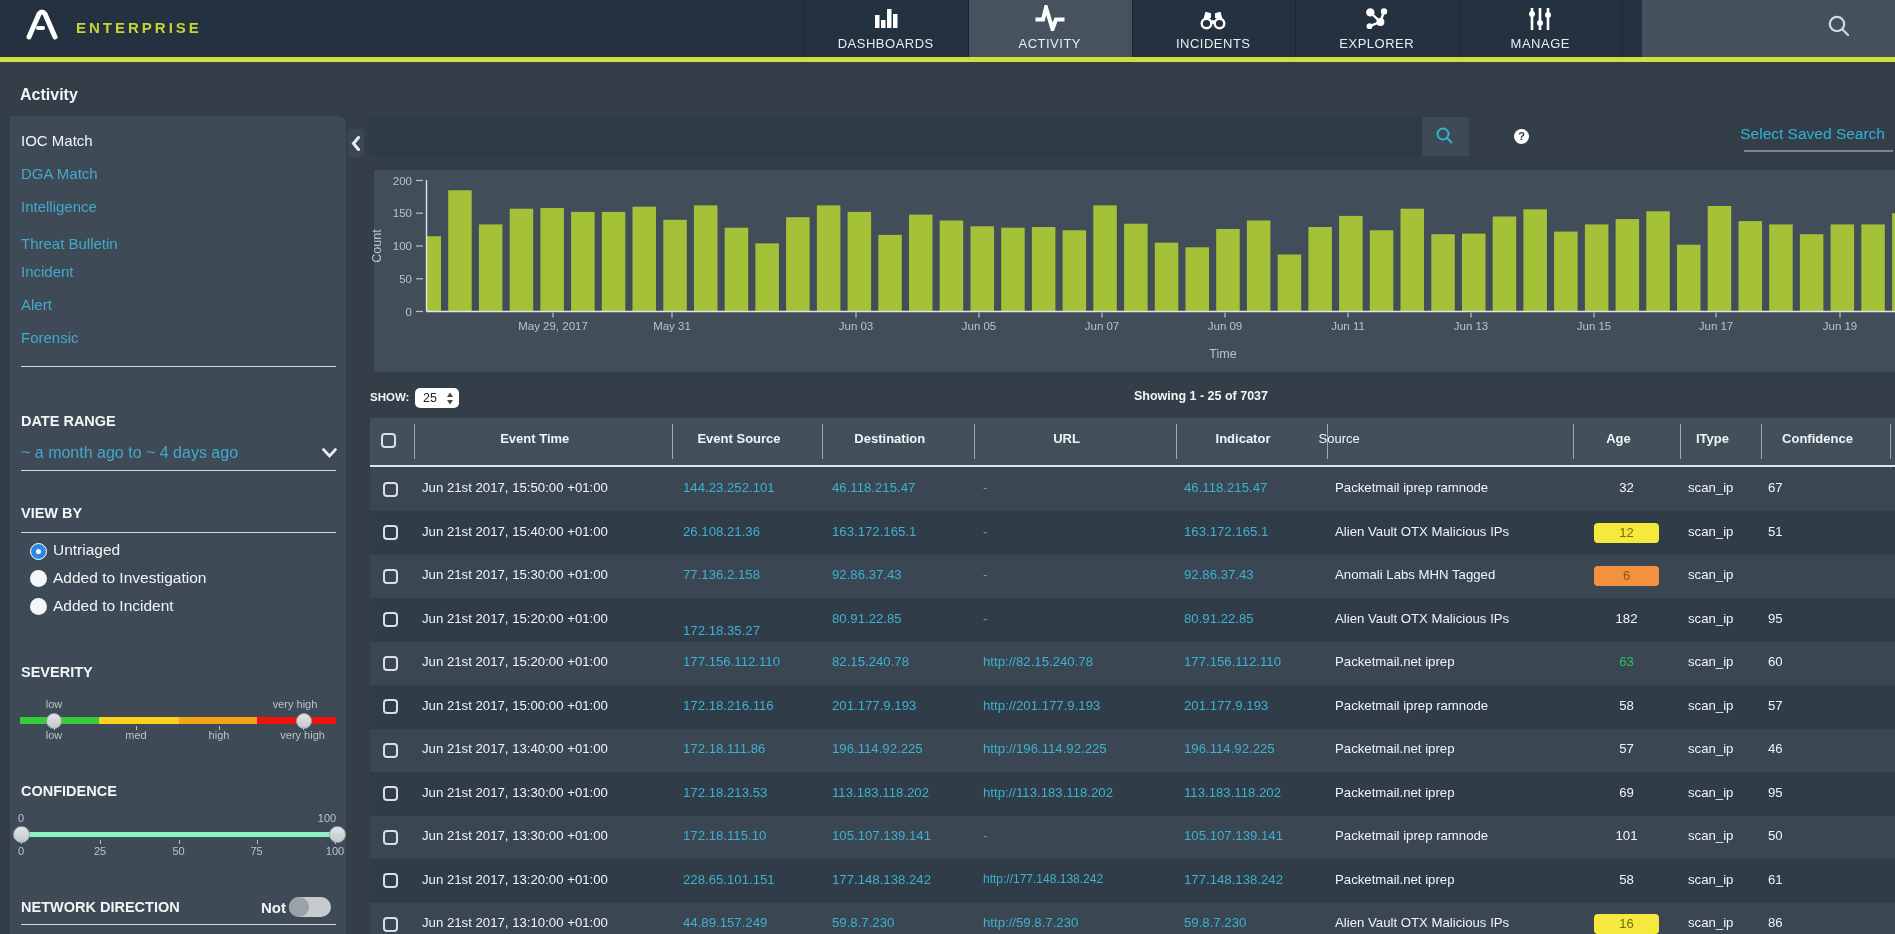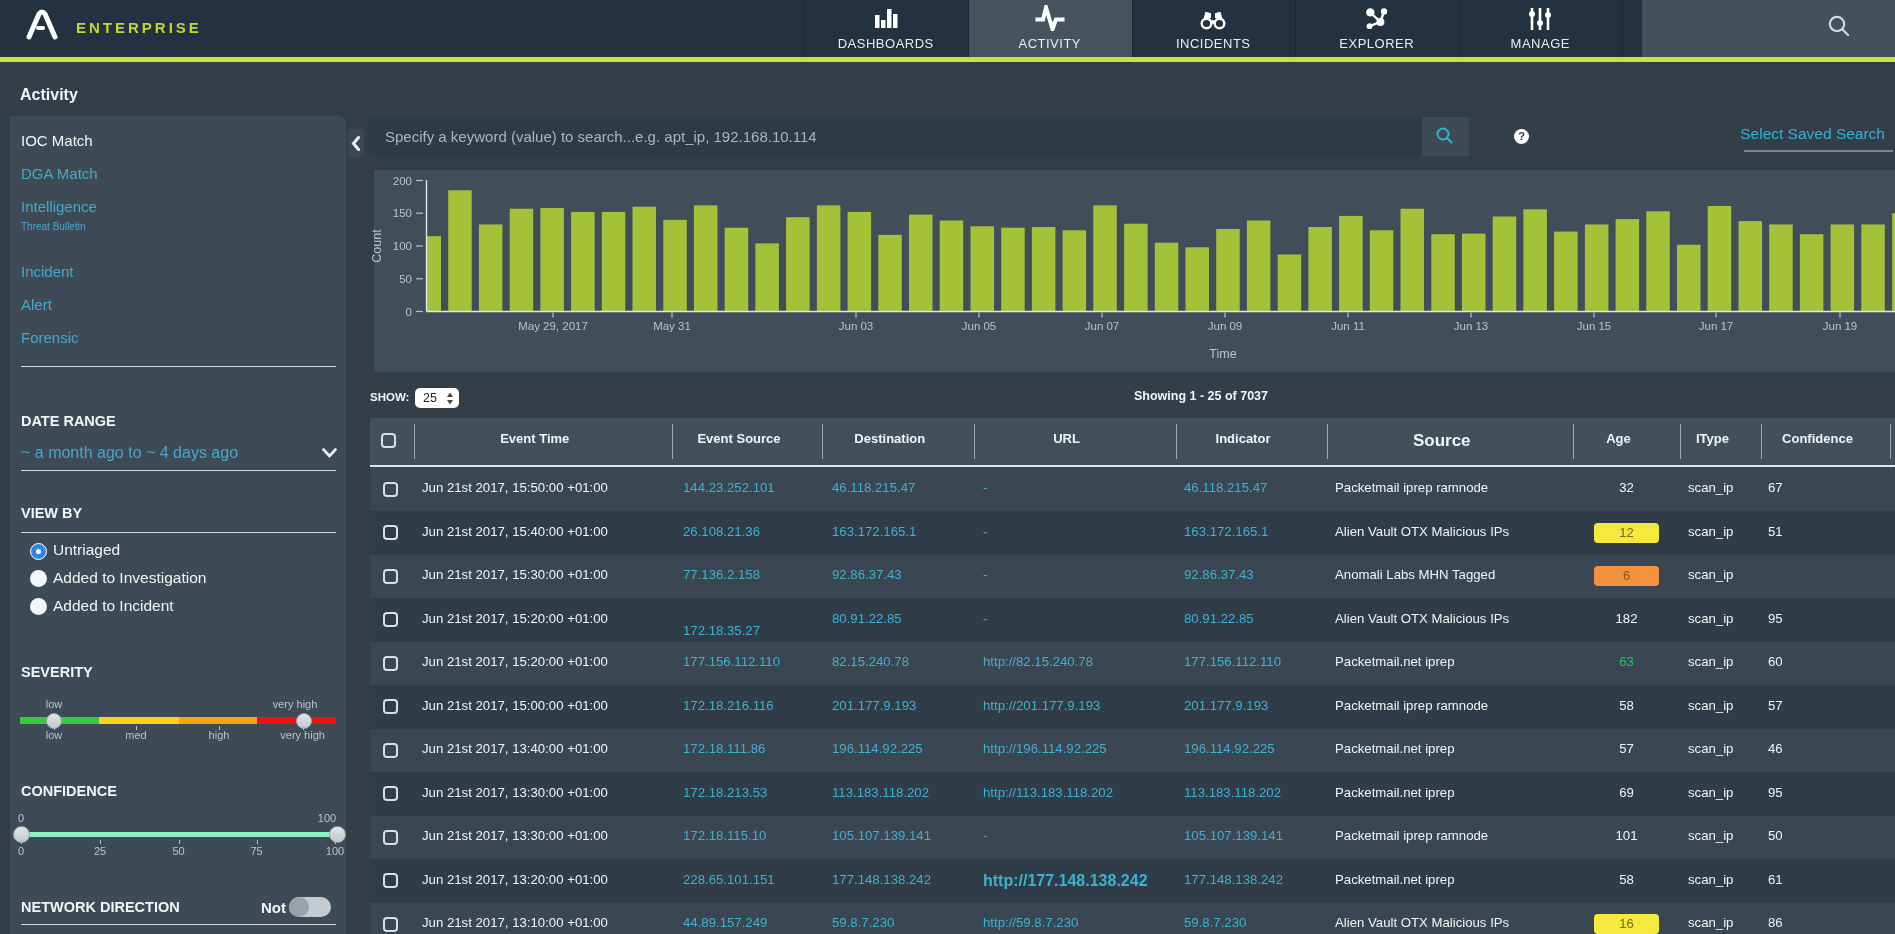--- a/index.html
+++ b/index.html
@@ -1,20 +1,19 @@
 <!DOCTYPE html>
 <html><head><meta charset="utf-8"><style>
 *{margin:0;padding:0;box-sizing:content-box;-webkit-font-smoothing:antialiased;}
 body{font-family:"Liberation Sans",sans-serif;}
 #app{position:relative;width:1895px;height:934px;background:#333e49;overflow:hidden;}
 </style></head><body>
 <div id="app">
 <div style="position:absolute;left:20px;top:86px;font-size:16px;font-weight:bold;color:#f2f5f6;">Activity</div>
 <div style="position:absolute;left:369px;top:117px;width:1053px;height:39px;background:#2d3b46;"></div>
-<div style="position:absolute;left:385px;top:128px;font-size:15px;color:#aab6be;">Specify a keyword (value) to search...e.g. apt_ip, 192.168.10.114</div>
 <div style="position:absolute;left:1422px;top:117px;width:47px;height:39px;background:#3e4b56;"></div>
 <svg style="position:absolute;left:1435px;top:126px;" width="20" height="20" viewBox="0 0 20 20">
 <circle cx="8" cy="8" r="5.5" stroke="#2fb6cf" stroke-width="2" fill="none"></circle>
 <line x1="12" y1="12" x2="16.5" y2="16.5" stroke="#2fb6cf" stroke-width="2" stroke-linecap="round"></line>
     </svg>
 <div style="position:absolute;left:1514px;top:129px;width:15px;height:15px;border-radius:50%;background:#fff;"></div>
 <div style="position:absolute;left:1514px;top:129px;width:15px;height:15px;text-align:center;font-size:11px;font-weight:bold;color:#2d3b46;line-height:15px;">?</div>
 <div style="position:absolute;right:10px;top:125px;font-size:15.5px;color:#30b4d8;white-space:nowrap;">Select Saved Search</div>
 <div style="position:absolute;left:1744px;top:150px;width:149px;height:1.5px;background:#78858f;"></div>
 <div style="position:absolute;left:374px;top:170px;width:1521px;height:202px;background:#414e59;"></div>
@@ -111,21 +110,21 @@
 <svg style="position:absolute;left:446px;top:392px;" width="8" height="13" viewBox="0 0 8 13">
 <path d="M4 0.5 L7 5 L1 5 Z" fill="#444"></path>
       <path d="M4 12.5 L7 8 L1 8 Z" fill="#444"></path>
     </svg>
 <div style="position:absolute;left:1101px;top:389px;width:200px;text-align:center;font-size:12.5px;font-weight:bold;color:#f2f5f6;">Showing 1 - 25 of 7037</div>
 <div style="position:absolute;left:10px;top:116px;width:336px;height:818px;background:#3e4a55;border-radius:0 8px 0 0;"></div>
 <div style="position:absolute;left:347.5px;top:128.5px;width:16.5px;height:28.5px;background:#3b4753;border-radius:3px;"></div>
 <div style="position:absolute;left:21px;top:131.5px;font-size:15px;color:#f2f5f6;">IOC Match</div>
 <div style="position:absolute;left:21px;top:165.3px;font-size:15px;color:#45a8cc;">DGA Match</div>
 <div style="position:absolute;left:21px;top:198.3px;font-size:15px;color:#45a8cc;">Intelligence</div>
-<div style="position:absolute;left:21px;top:221px;font-size:10px;color:#45a8cc;text-align:center;">Threat Bulletin</div>
+<div style="position:absolute;left:21px;top:235px;font-size:15px;color:#45a8cc;text-align:center;">Threat Bulletin</div>
 <div style="position:absolute;left:21px;top:262.8px;font-size:15px;color:#45a8cc;">Incident</div>
 <div style="position:absolute;left:21px;top:296.1px;font-size:15px;color:#45a8cc;">Alert</div>
 <div style="position:absolute;left:21px;top:328.6px;font-size:15px;color:#45a8cc;">Forensic</div>
 <div style="position:absolute;left:21px;top:366.0px;width:315px;height:1px;background:rgba(255,255,255,.8);"></div>
 <div style="position:absolute;left:21px;top:413px;font-size:14.5px;font-weight:bold;color:#f2f5f6;">DATE RANGE</div>
 <div style="position:absolute;left:21px;top:444px;font-size:16px;color:#45a8cc;">~ a month ago to ~ 4 days ago</div>
 <svg style="position:absolute;left:322px;top:448px;" width="15" height="10" viewBox="0 0 15 10">
       <polyline points="1.5,1.5 7.5,8 13.5,1.5" stroke="#e8eef2" stroke-width="2.6" fill="none" stroke-linecap="round"></polyline>
     </svg>
 <div style="position:absolute;left:21px;top:470.0px;width:315px;height:1px;background:rgba(255,255,255,.8);"></div>
@@ -188,21 +187,21 @@
 <div style="position:absolute;left:1326.5px;top:424px;width:1px;height:35px;background:rgba(235,241,245,.55);"></div>
 <div style="position:absolute;left:1573.0px;top:424px;width:1px;height:35px;background:rgba(235,241,245,.55);"></div>
 <div style="position:absolute;left:1680.0px;top:424px;width:1px;height:35px;background:rgba(235,241,245,.55);"></div>
 <div style="position:absolute;left:1761.0px;top:424px;width:1px;height:35px;background:rgba(235,241,245,.55);"></div>
 <div style="position:absolute;left:1890.0px;top:424px;width:1px;height:35px;background:rgba(235,241,245,.55);"></div>
 <div style="position:absolute;left:405.5px;top:431px;width:258.5px;text-align:center;font-size:13px;font-weight:bold;color:#f2f5f6;">Event Time</div>
 <div style="position:absolute;left:664.0px;top:431px;width:150.0px;text-align:center;font-size:13px;font-weight:bold;color:#f2f5f6;">Event Source</div>
 <div style="position:absolute;left:814.0px;top:431px;width:151.5px;text-align:center;font-size:13px;font-weight:bold;color:#f2f5f6;">Destination</div>
 <div style="position:absolute;left:965.5px;top:431px;width:202.0px;text-align:center;font-size:13px;font-weight:bold;color:#f2f5f6;">URL</div>
 <div style="position:absolute;left:1167.5px;top:431px;width:151.0px;text-align:center;font-size:13px;font-weight:bold;color:#f2f5f6;">Indicator</div>
-<div style="position:absolute;left:1318.5px;top:431px;width:246.5px;text-align:center;font-size:17px;font-weight:bold;color:#f2f5f6;">Source</div>
+<div style="position:absolute;left:1318.5px;top:431px;width:246.5px;font-size:13px;font-weight:normal;color:#f2f5f6;">Source</div>
 <div style="position:absolute;left:1565.0px;top:431px;width:107.0px;text-align:center;font-size:13px;font-weight:bold;color:#f2f5f6;">Age</div>
 <div style="position:absolute;left:1672.0px;top:431px;width:81.0px;text-align:center;font-size:13px;font-weight:bold;color:#f2f5f6;">IType</div>
 <div style="position:absolute;left:1753.0px;top:431px;width:129.0px;text-align:center;font-size:13px;font-weight:bold;color:#f2f5f6;">Confidence</div>
 <div style="position:absolute;left:381px;top:433px;width:11px;height:11px;border:2px solid #d9e0e5;border-radius:4px;"></div>
 <div style="position:absolute;left:370px;top:465px;width:1525px;height:2px;background:#dfe7ec;"></div>
 <div style="position:absolute;left:1890px;top:467px;width:1px;height:467px;background:rgba(235,241,245,.35);"></div>
 <div style="position:absolute;left:370px;top:467.5px;width:1525px;height:43.5px;background:#3a4753;"></div>
 <div style="position:absolute;left:383px;top:481.75px;width:11px;height:11px;border:2px solid #d9e0e5;border-radius:4px;"></div>
 <div style="position:absolute;left:422px;top:480.2px;font-size:13.2px;color:#f2f5f6;font-weight:normal;white-space:nowrap;">Jun 21st 2017, 15:50:00 +01:00</div>
 <div style="position:absolute;left:683px;top:480.2px;font-size:13.2px;color:#3eb1d1;font-weight:normal;white-space:nowrap;">144.23.252.101</div>
@@ -299,21 +298,21 @@
 <div style="position:absolute;left:1184px;top:828.2px;font-size:13.2px;color:#3eb1d1;font-weight:normal;white-space:nowrap;">105.107.139.141</div>
 <div style="position:absolute;left:1335px;top:828.2px;font-size:13.2px;color:#f2f5f6;font-weight:normal;white-space:nowrap;">Packetmail iprep ramnode</div>
 <div style="position:absolute;left:1573px;top:828.2px;width:107px;text-align:center;font-size:13.2px;color:#f2f5f6;">101</div>
 <div style="position:absolute;left:1688px;top:828.2px;font-size:13.2px;color:#f2f5f6;font-weight:normal;white-space:nowrap;">scan_ip</div>
 <div style="position:absolute;left:1768px;top:828.2px;font-size:13.2px;color:#f2f5f6;font-weight:normal;white-space:nowrap;">50</div>
 <div style="position:absolute;left:370px;top:859.0px;width:1525px;height:43.5px;background:#303c48;"></div>
 <div style="position:absolute;left:383px;top:873.25px;width:11px;height:11px;border:2px solid #d9e0e5;border-radius:4px;"></div>
 <div style="position:absolute;left:422px;top:871.8px;font-size:13.2px;color:#f2f5f6;font-weight:normal;white-space:nowrap;">Jun 21st 2017, 13:20:00 +01:00</div>
 <div style="position:absolute;left:683px;top:871.8px;font-size:13.2px;color:#3eb1d1;font-weight:normal;white-space:nowrap;">228.65.101.151</div>
 <div style="position:absolute;left:832px;top:871.8px;font-size:13.2px;color:#3eb1d1;font-weight:normal;white-space:nowrap;">177.148.138.242</div>
-<div style="position:absolute;left:983px;top:871.8px;font-size:16px;color:#3eb1d1;font-weight:bold;white-space:nowrap;">http://177.148.138.242</div>
+<div style="position:absolute;left:983px;top:871.8px;font-size:12px;color:#3eb1d1;font-weight:normal;white-space:nowrap;">http://177.148.138.242</div>
 <div style="position:absolute;left:1184px;top:871.8px;font-size:13.2px;color:#3eb1d1;font-weight:normal;white-space:nowrap;">177.148.138.242</div>
 <div style="position:absolute;left:1335px;top:871.8px;font-size:13.2px;color:#f2f5f6;font-weight:normal;white-space:nowrap;">Packetmail.net iprep</div>
 <div style="position:absolute;left:1573px;top:871.8px;width:107px;text-align:center;font-size:13.2px;color:#f2f5f6;">58</div>
 <div style="position:absolute;left:1688px;top:871.8px;font-size:13.2px;color:#f2f5f6;font-weight:normal;white-space:nowrap;">scan_ip</div>
 <div style="position:absolute;left:1768px;top:871.8px;font-size:13.2px;color:#f2f5f6;font-weight:normal;white-space:nowrap;">61</div>
 <div style="position:absolute;left:370px;top:902.5px;width:1525px;height:31.5px;background:#3a4753;"></div>
 <div style="position:absolute;left:383px;top:916.75px;width:11px;height:11px;border:2px solid #d9e0e5;border-radius:4px;"></div>
 <div style="position:absolute;left:422px;top:915.2px;font-size:13.2px;color:#f2f5f6;font-weight:normal;white-space:nowrap;text-align:center;">Jun 21st 2017, 13:10:00 +01:00</div>
 <div style="position:absolute;left:683px;top:915.2px;font-size:13.2px;color:#3eb1d1;font-weight:normal;white-space:nowrap;">44.89.157.249</div>
 <div style="position:absolute;left:832px;top:915.2px;font-size:13.2px;color:#3eb1d1;font-weight:normal;white-space:nowrap;">59.8.7.230</div>

